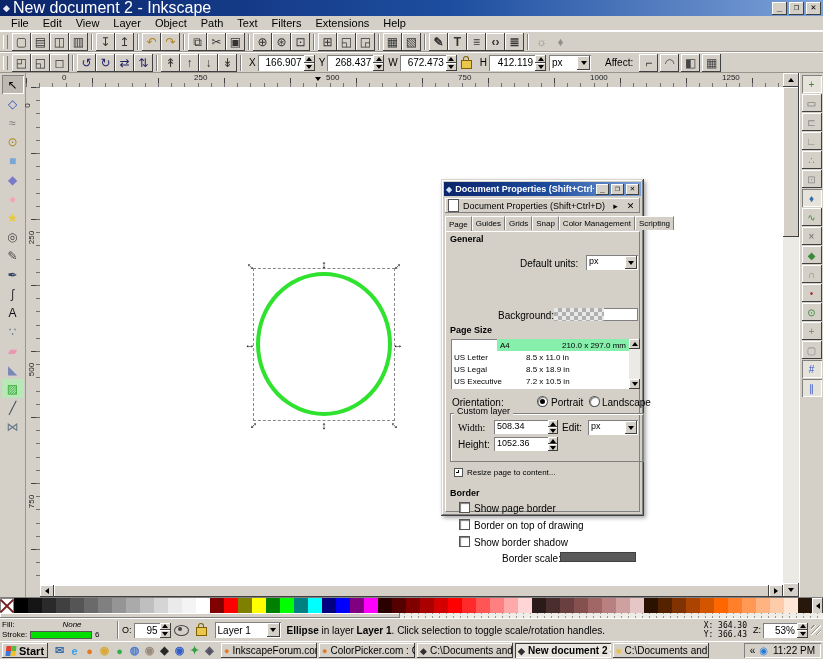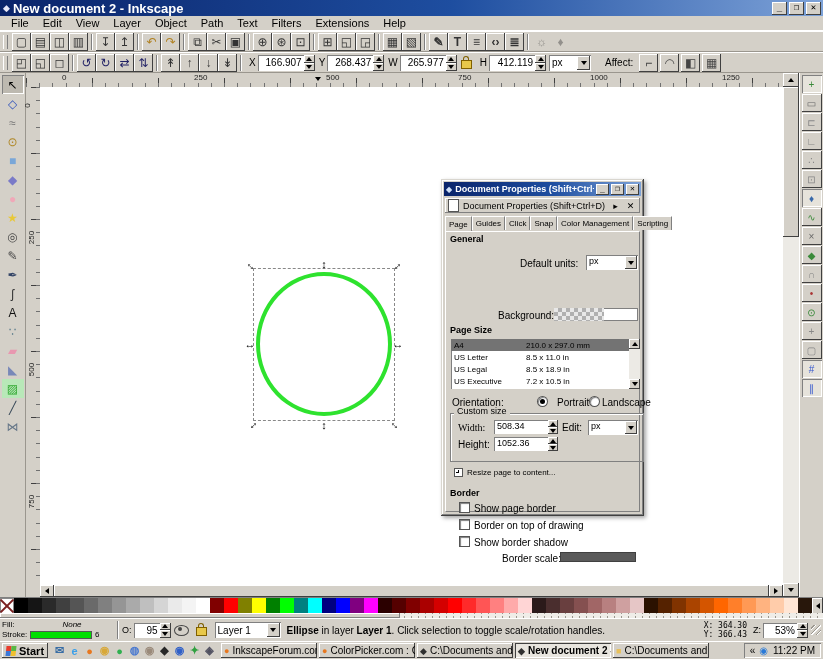--- a/index.html
+++ b/index.html
@@ -5,21 +5,21 @@
   html,body{margin:0;padding:0;}
   body{width:823px;height:659px;overflow:hidden;position:relative;background:#d4d0c8;
        font-family:"Liberation Sans",sans-serif;font-size:11px;color:#000;}
   
   .out{box-shadow:inset -1px -1px 0 #404040,inset 1px 1px 0 #ffffff;}
   
   .titlebar{position:absolute;left:0;top:0;width:823px;height:16px;
     background:linear-gradient(90deg,#0a246a,#1e4ea0 55%,#7da2d8);
     color:#fff;display:flex;align-items:center;padding:0 2px;box-sizing:border-box;}
   .titlebar .ticon{font-size:9px;color:#e8e8f8;margin:0 3px 0 1px;}
-  .titlebar .ttext{font-weight:bold;font-size:13px;flex:1;white-space:nowrap;}
+  .titlebar .ttext{font-weight:normal;font-size:16px;flex:1;white-space:nowrap;}
   .winbtn{width:15px;height:13px;background:#d4d0c8;margin-left:2px;font-size:9px;line-height:11px;
     text-align:center;color:#000;font-family:"DejaVu Sans Mono",monospace;}
   
   .menubar{position:absolute;left:0;top:16px;width:823px;height:15px;display:flex;align-items:center;
     padding:0 4px;box-sizing:border-box;border-bottom:1px solid #fff;}
   .menu-item{padding:0 7px;white-space:nowrap;}
   .toolbar{position:absolute;left:0;width:823px;display:flex;align-items:center;box-sizing:border-box;
     border-top:1px solid #fff;border-bottom:1px solid #9a968e;background:#d4d0c8;padding:0 2px;}
   #commandbar{top:31px;height:21px;}
   #toolcontrols{top:52px;height:21px;}
@@ -151,21 +151,21 @@
   .dlg-dd .dbtn{width:12px;height:13px;margin:1px;background:#d4d0c8;display:flex;align-items:center;justify-content:center;}
   #bg-field{position:absolute;left:108px;top:76px;width:84px;height:13px;background:#fff;box-shadow:inset 0 0 0 1px #808080;display:flex;}
   #bg-checker{width:50px;height:13px;
     background-image:linear-gradient(45deg,#b0b0b0 25%,transparent 25%,transparent 75%,#b0b0b0 75%),
                      linear-gradient(45deg,#b0b0b0 25%,transparent 25%,transparent 75%,#b0b0b0 75%);
     background-size:8px 8px;background-position:0 0,4px 4px;background-color:#e8e8e8;}
   #pagesize-list{position:absolute;left:5px;top:107px;width:189px;height:50px;background:#fff;
     box-shadow:inset 1px 1px 0 #808080,inset -1px -1px 0 #fff;display:flex;}
   #ps-rows{flex:1;overflow:hidden;}
   .ps-row{display:flex;height:12px;align-items:center;font-size:8px;padding:0 3px;}
-  .ps-row.selected{background:#737373;}
+  .ps-row.selected{background:#86efac;margin-left:46px;}
   .ps-name{width:72px;white-space:nowrap;}
   .ps-dims{flex:1;white-space:nowrap;}
   #ps-scroll{width:11px;background:#eceae5;display:flex;flex-direction:column;justify-content:space-between;}
   .ps-sbtn{height:10px;background:#d4d0c8;display:flex;align-items:center;justify-content:center;}
   .radio{position:absolute;width:9px;height:9px;border-radius:50%;background:#fff;box-shadow:inset 1px 1px 1px #808080,0 0 0 1px #555;}
   .radio.on::after{content:"";position:absolute;left:2px;top:2px;width:5px;height:5px;background:#000;border-radius:50%;}
   #custom-fieldset{position:absolute;left:4px;top:181px;width:192px;height:47px;border:1px solid #808080;
     box-shadow:inset 1px 1px 0 #fff;}
   #custom-legend{position:absolute;left:8px;top:174px;background:#d4d0c8;padding:0 3px;font-size:9px;}
   .dlg-spin{position:absolute;height:14px;display:flex;}
@@ -377,21 +377,21 @@
         <div class="out">
           <i class="tri-up"></i>
         </div>
         <div class="out">
           <i class="tri-down"></i>
         </div>
       </span>
   </span>
   <span class="coord-label">W</span>
   <span class="spin">
-    <span class="val">265.977</span>
+    <span class="val">672.473</span>
     <span class="btns">
         <div class="out">
           <i class="tri-up"></i>
         </div>
         <div class="out">
           <i class="tri-down"></i>
         </div>
       </span>
   </span>
   <span class="lockico"></span>
@@ -740,21 +740,21 @@
   <div id="dlg-inner-head">
     <span class="hicn"></span>
     <span class="htxt">Document Properties (Shift+Ctrl+D)</span>
     <span class="hbtn">▸</span>
     <span class="hbtn">✕</span>
   </div>
   <div id="dlg-tabs">
 
   <span class="tab active">Page</span>
       <span class="tab">Guides</span>
-      <span class="tab">Click</span>
+      <span class="tab">Grids</span>
       <span class="tab">Snap</span>
       <span class="tab">Color Management</span>
       <span class="tab">Scripting</span>
     </div>
   <div id="dlg-body">
     <span class="dlab" style="left:4px;top:2px;">General</span>
     <span class="dtext" style="left:74px;top:26px;">Default units:</span>
     <span class="dlg-dd" style="left:140px;top:23px;width:52px;">
       <span class="dval">px</span>
       <span class="dbtn out">
@@ -790,25 +790,25 @@
         <div class="ps-sbtn out">
             <i class="tri-up"></i>
           </div>
         <div class="ps-sbtn out">
             <i class="tri-down"></i>
           </div>
       </div>
     </div>
     <span class="dtext" style="left:6px;top:165px;">Orientation:</span>
     <span class="radio on" style="left:92px;top:165px;"></span>
-    <span class="dtext" style="left:111px;top:165px;text-align:center;">Portrait</span>
+    <span class="dtext" style="left:105px;top:165px;text-align:center;">Portrait</span>
     <span class="radio" style="left:144px;top:165px;"></span>
     <span class="dtext" style="left:156px;top:165px;">Landscape</span>
     <div id="custom-fieldset"></div>
-    <span id="custom-legend">Custom size</span>
+    <span id="custom-legend">Custom layer</span>
     <span class="dtext" style="left:12px;top:190px;font-family:Liberation Serif, serif;">Width:</span>
     <span class="dlg-spin" style="left:48px;top:188px;">
       <span class="val">508.34</span>
       <span class="btns">
           <div class="out">
             <i class="tri-up"></i>
           </div>
           <div class="out">
             <i class="tri-down"></i>
           </div>

